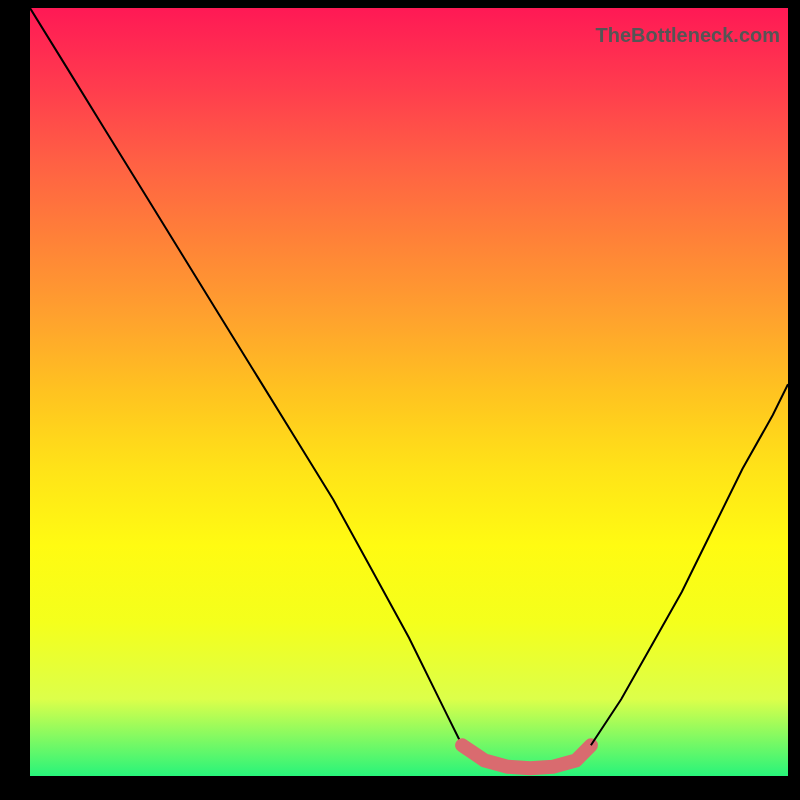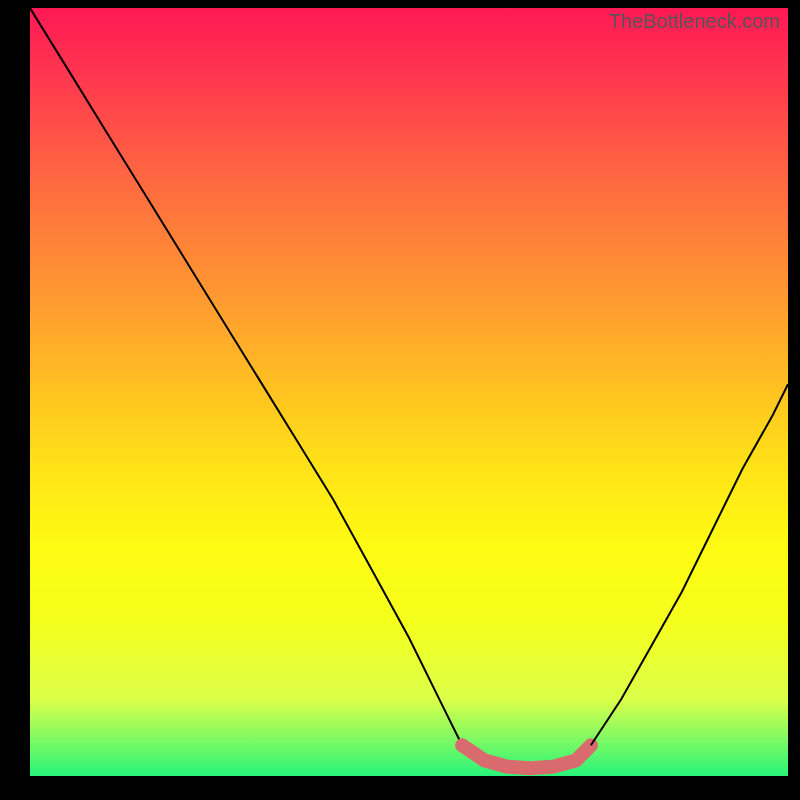--- a/index.html
+++ b/index.html
@@ -31,25 +31,25 @@
       #ffc320 50%,
       #ffe318 60%,
       #fffb12 70%,
       #f4ff1c 80%,
       #dcff4a 90%,
       #28f47a 100%);
     overflow: hidden;
   }
   .watermark {
     position: absolute;
-    top: 10px;
+    top: 24px;
     right: 20px;
     color: #555;
     font-size: 20px;
-    font-weight: normal;
+    font-weight: bold;
     z-index: 10;
   }
   svg.curves {
     position: absolute;
     left: 0;
     top: 0;
     width: 758px;
     height: 768px;
   }
 </style>

